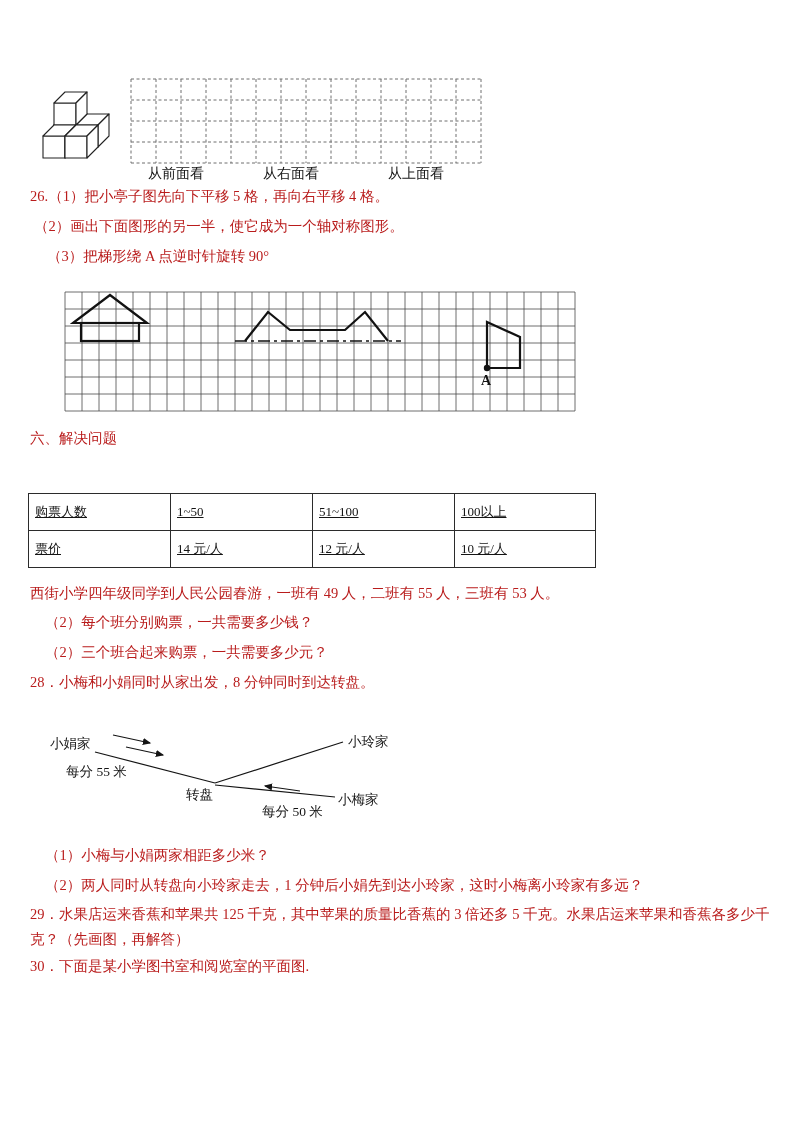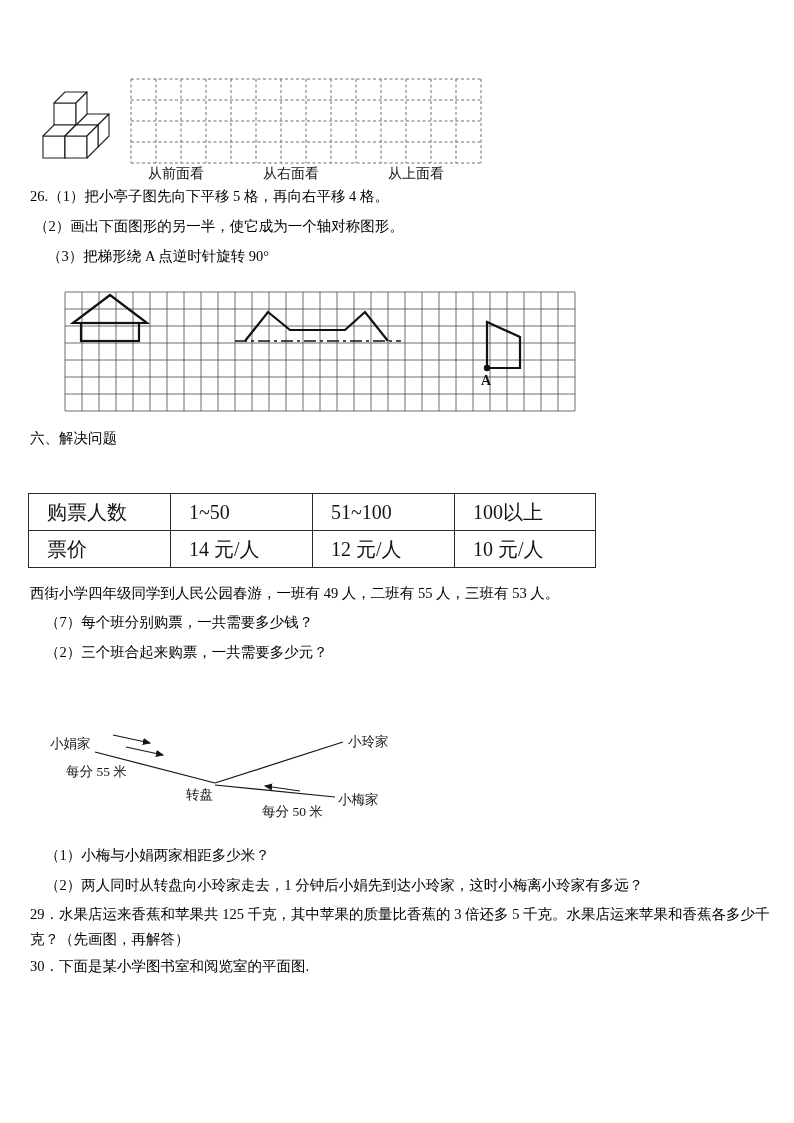--- a/index.html
+++ b/index.html
@@ -4,33 +4,33 @@
 <style>
   * { margin:0; padding:0; box-sizing:border-box; }
   html,body { background:#fff; }
   body {
     width:794px; height:1123px;
     font-family:"Liberation Serif","DejaVu Serif",serif;
     color:#141414;
   }
   .page { position:relative; width:794px; height:1053px; background:#ffffff; overflow:hidden; }
   .abs { position:absolute; }
-  .txt { position:absolute; font-size:14.5px; line-height:1.35; white-space:nowrap; color:#000000; }
+  .txt { position:absolute; font-size:14.5px; line-height:1.35; white-space:nowrap; color:#b91c1c; }
   .lbl { position:absolute; font-size:14px; white-space:nowrap; color:#141414; }
   svg { display:block; }
   svg text { font-size:13.5px; fill:#141414; font-family:"Liberation Serif","DejaVu Serif",serif; }
   .gdash { fill:none; stroke:#6e6e6e; stroke-width:1; stroke-dasharray:3 2.5; }
   .gsolid { fill:none; stroke:#4a4a4a; stroke-width:0.8; }
   .cube polygon { fill:#ffffff; stroke:#222; stroke-width:1.1; stroke-linejoin:round; }
   .shape { fill:none; stroke:#121212; stroke-width:2.2; stroke-linejoin:miter; }
   .axis { stroke:#121212; stroke-width:1.4; stroke-dasharray:12 4 3 4; }
   .road { stroke:#141414; stroke-width:1.2; }
   .arrow { stroke:#141414; stroke-width:1.2; }
   table.price { position:absolute; border-collapse:collapse; table-layout:fixed; background:#fff; }
-  table.price td { border:1.4px solid #2b2b2b; height:37px; padding-left:18px; font-size:20px; vertical-align:middle; }
+  table.price td { border:1.4px solid #2b2b2b; height:37px; padding-left:6px; font-size:13px; vertical-align:middle;text-decoration:underline; }
   .ptA { font-weight:bold; font-size:14px; }
 </style>
 </head>
 <body>
 
 <div class="page">
 
   <svg class="abs" style="left:38px; top:70px;" width="78" height="95" viewBox="0 0 78 95">
     <g class="cube">
       <polygon points="16,77 38,77 38,55 16,55"></polygon>
@@ -106,23 +106,24 @@
       <tr>
         <td>票价</td>
         <td>14 元/人</td>
         <td>12 元/人</td>
         <td>10 元/人</td>
       </tr>
     </tbody>
   </table>
 
   <div class="txt" style="left:30px; top:584px;font-family:Liberation Serif, serif;">西街小学四年级同学到人民公园春游，一班有 49 人，二班有 55 人，三班有 53 人。</div>
-  <div class="txt" style="left:45px; top:613px;">（7）每个班分别购票，一共需要多少钱？</div>
+  <div class="txt" style="left:45px; top:613px;">（2）每个班分别购票，一共需要多少钱？</div>
   <div class="txt" style="left:45px; top:643px;">（2）三个班合起来购票，一共需要多少元？</div>
 
+  <div class="txt" style="left:30px; top:673px;">28．小梅和小娟同时从家出发，8 分钟同时到达转盘。</div>
 
   <svg class="abs" style="left:38px; top:702px;" width="400" height="125" viewBox="0 0 400 125">
     <defs>
       <marker id="ah" markerWidth="8" markerHeight="8" refX="6" refY="3" orient="auto">
         <path d="M0 0L7 3L0 6Z" fill="#141414"></path>
       </marker>
     </defs>
     <line class="road" x1="57" y1="50" x2="177" y2="81"></line>
     <line class="road" x1="177" y1="81" x2="305" y2="40"></line>
     <line class="road" x1="177" y1="83" x2="297" y2="95"></line>

